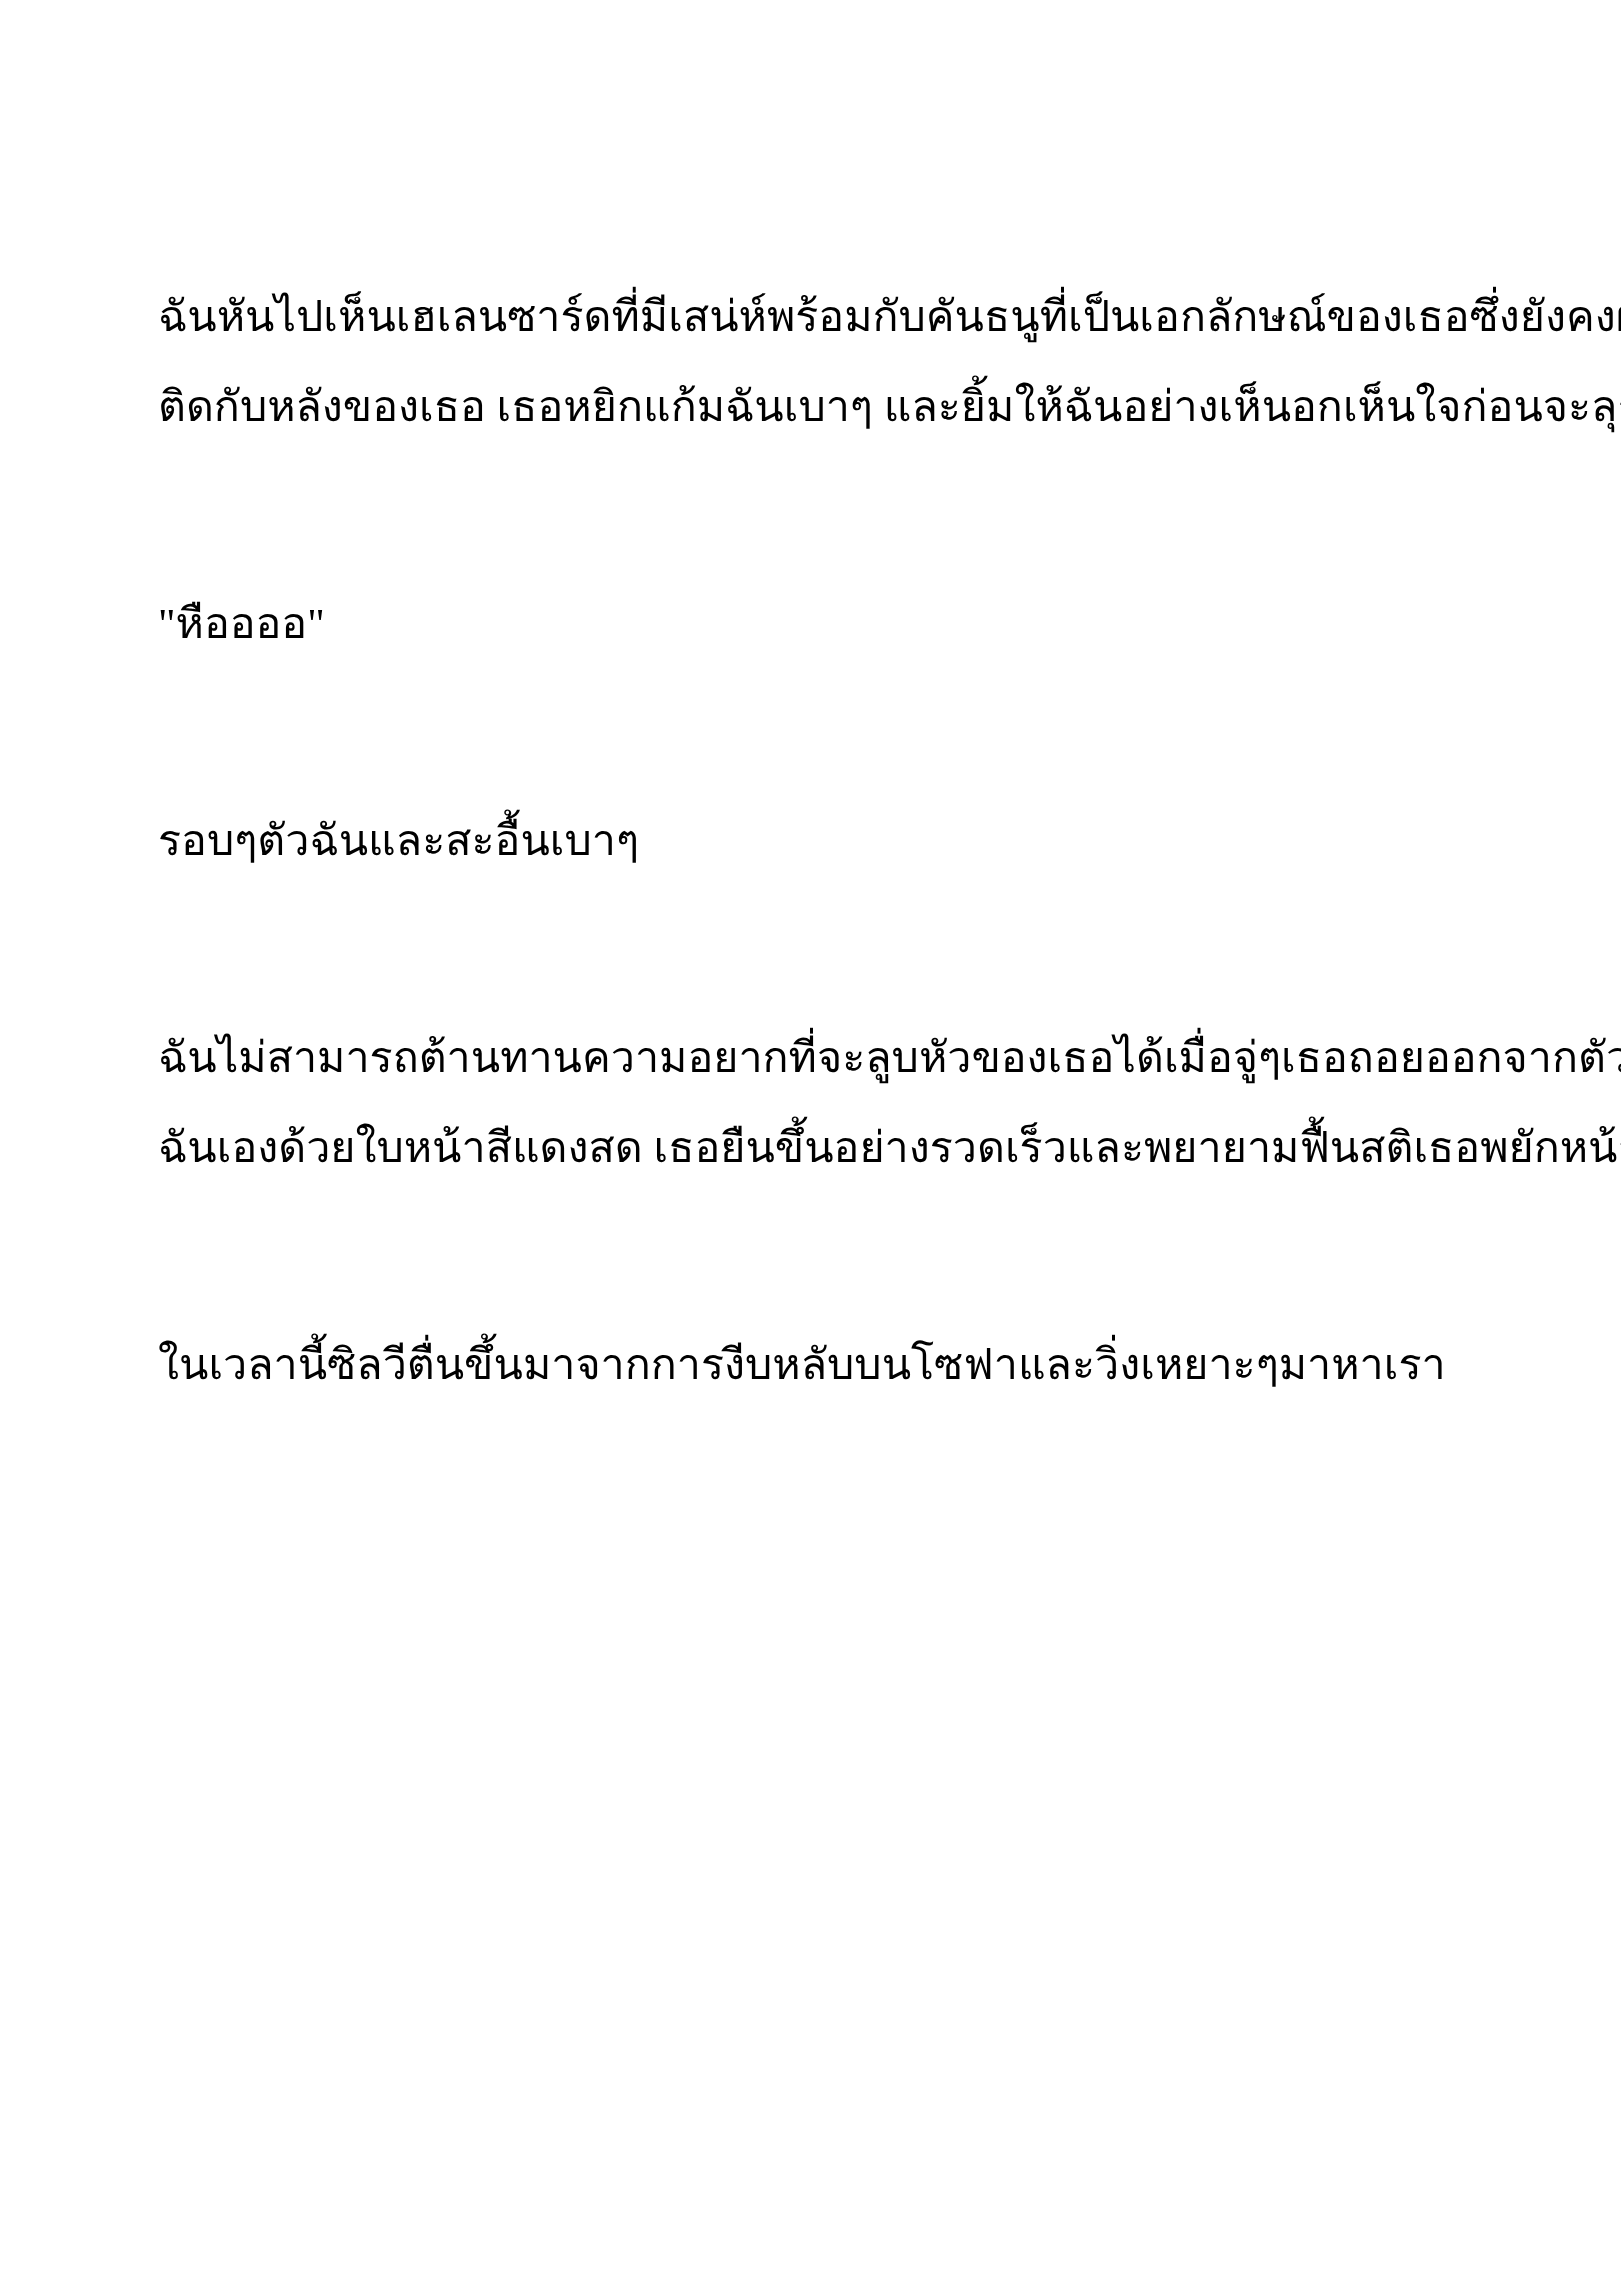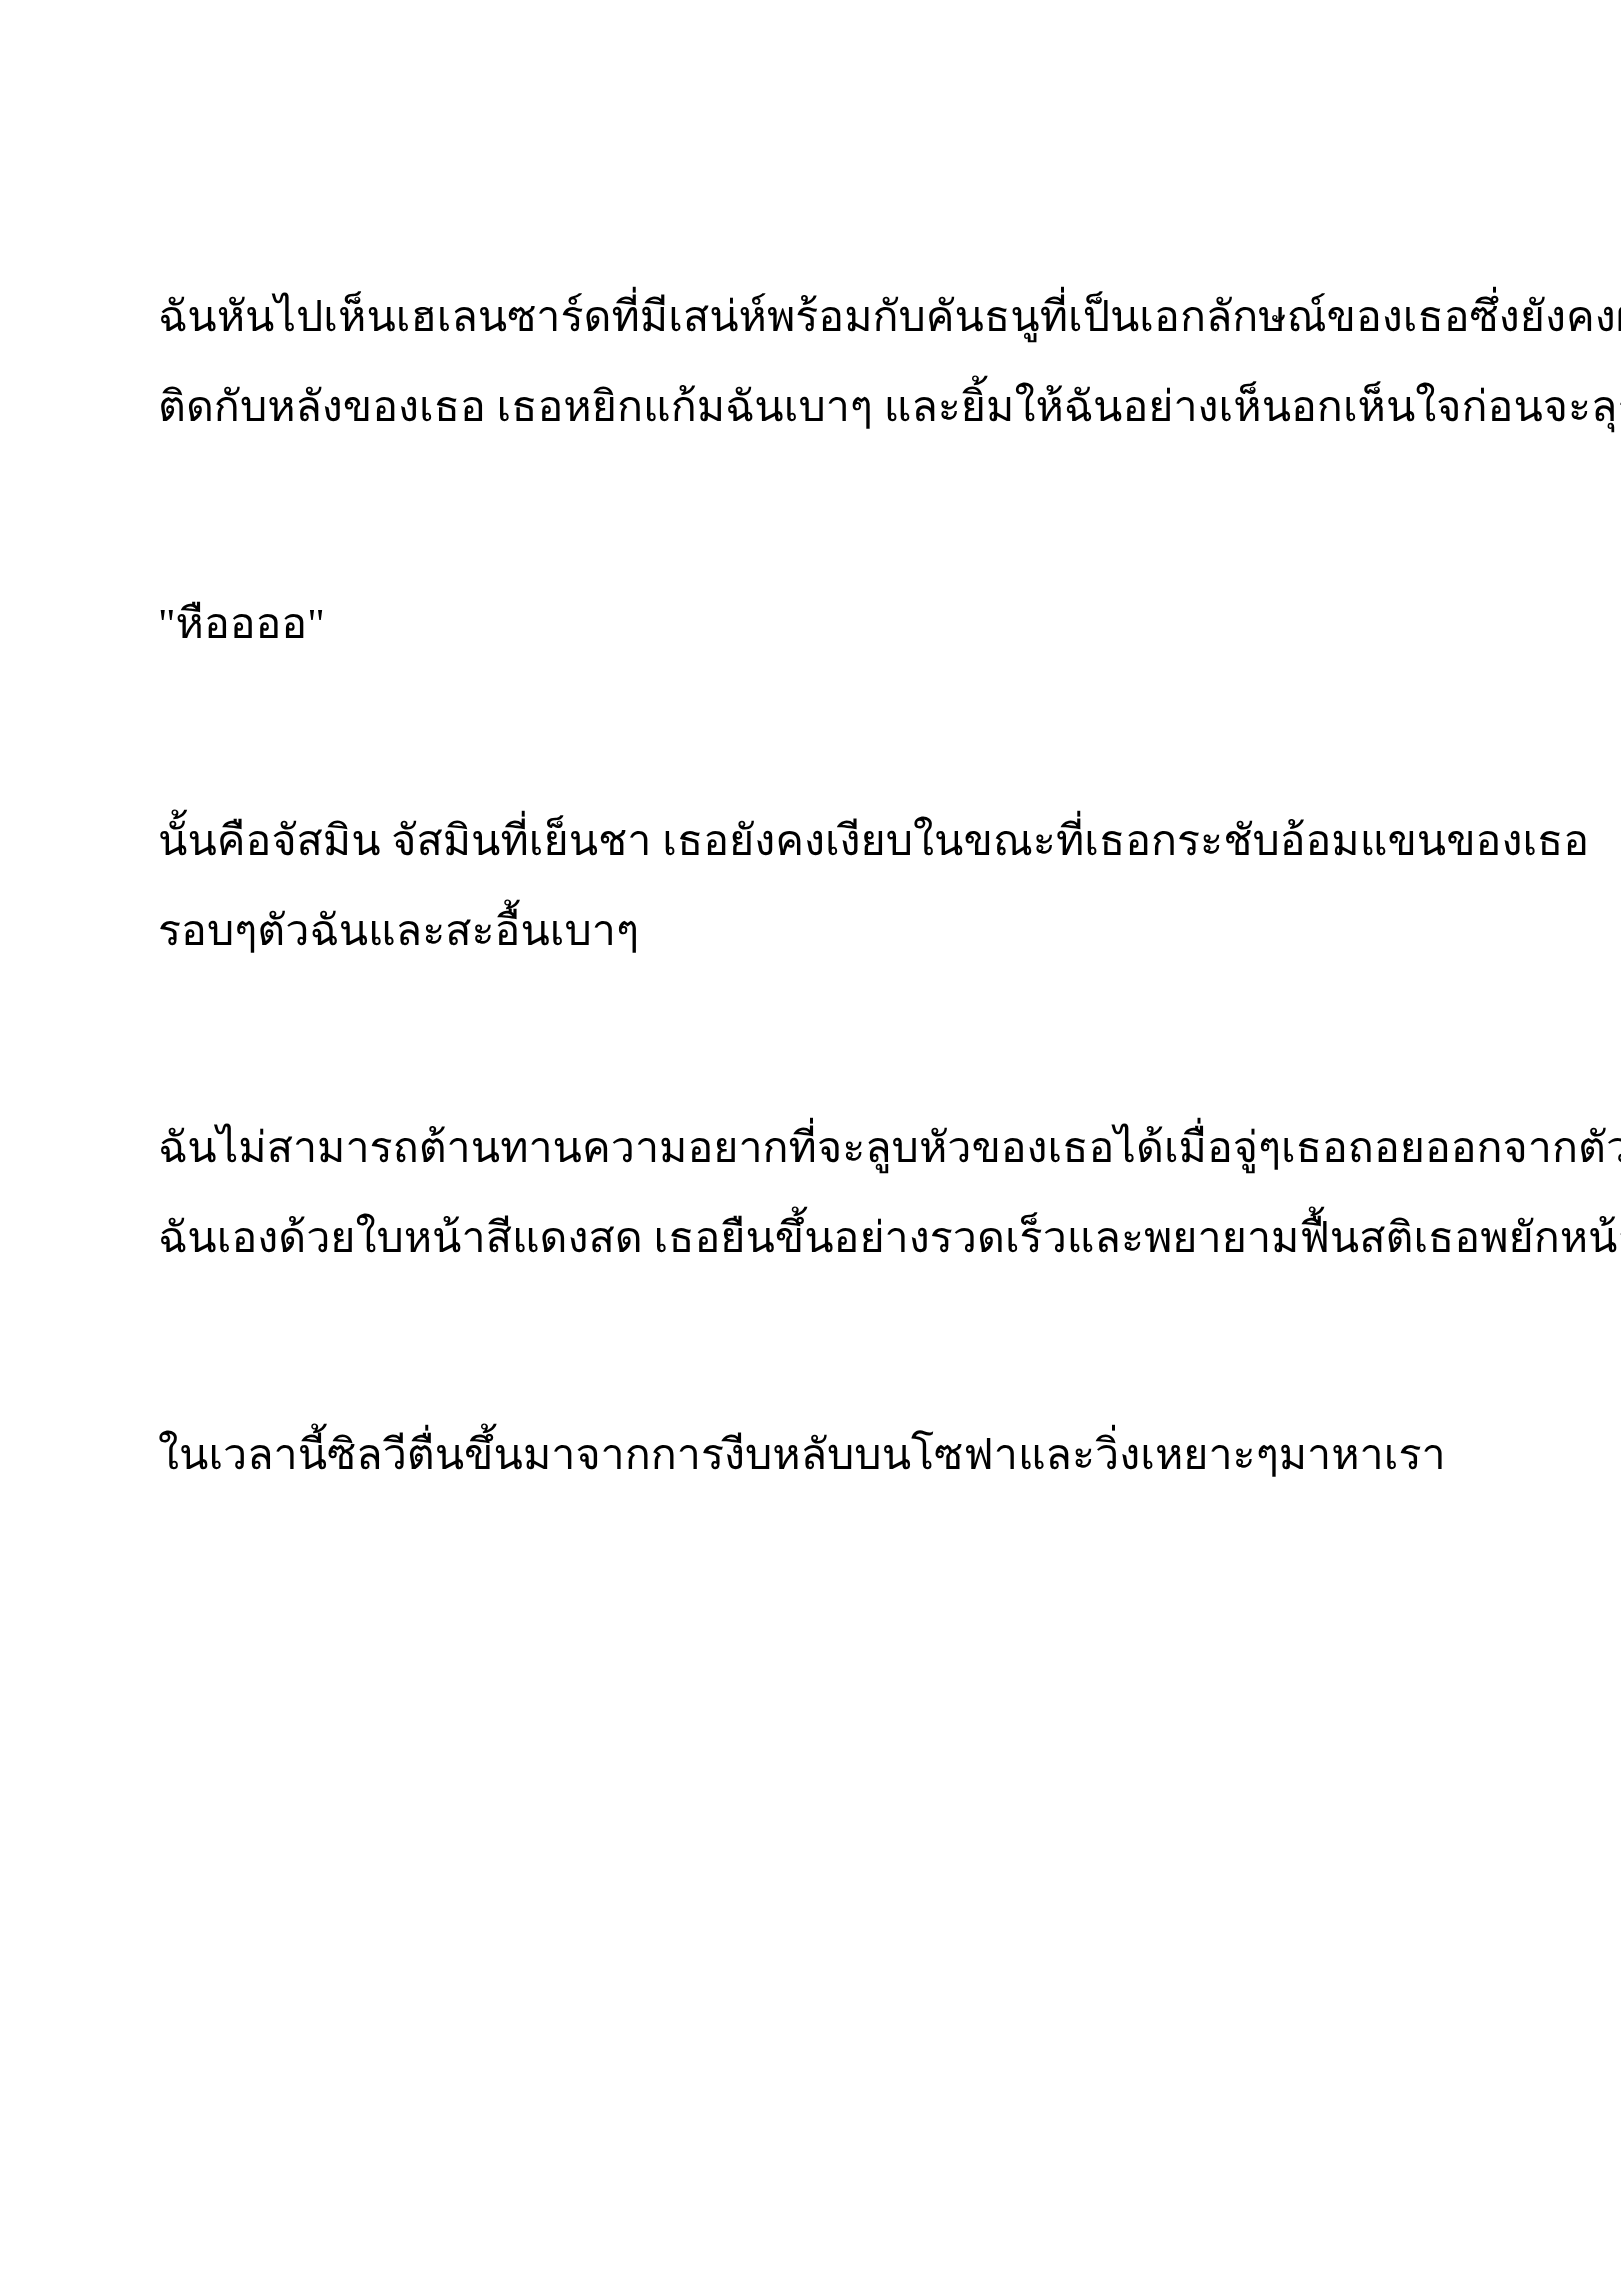--- a/index.html
+++ b/index.html
@@ -44,21 +44,20 @@
       <span class="line">ฉันหันไปเห็นเฮเลนซาร์ดที่มีเสน่ห์พร้อมกับคันธนูที่เป็นเอกลักษณ์ของเธอซึ่งยังคงผูก</span>
       <span class="line">ติดกับหลังของเธอ เธอหยิกแก้มฉันเบาๆ และยิ้มให้ฉันอย่างเห็นอกเห็นใจก่อนจะลุก</span>
     </p>
 
 
     <p class="para">
       <span class="line">"หืออออ"</span>
     </p>
 
     <p class="para">
-      <span class="line">นั้นคือจัสมิน จัสมินที่เย็นชา เธอยังคงเงียบในขณะที่เธอกระชับอ้อมแขนของเธอ</span>
       <span class="line">รอบๆตัวฉันและสะอื้นเบาๆ</span>
     </p>
 
     <p class="para">
       <span class="line">ฉันไม่สามารถต้านทานความอยากที่จะลูบหัวของเธอได้เมื่อจู่ๆเธอถอยออกจากตัว</span>
       <span class="line">ฉันเองด้วยใบหน้าสีแดงสด เธอยืนขึ้นอย่างรวดเร็วและพยายามฟื้นสติเธอพยักหน้า</span>
     </p>
 
     <p class="para">
       <span class="line">ในเวลานี้ซิลวีตื่นขึ้นมาจากการงีบหลับบนโซฟาและวิ่งเหยาะๆมาหาเรา</span>

